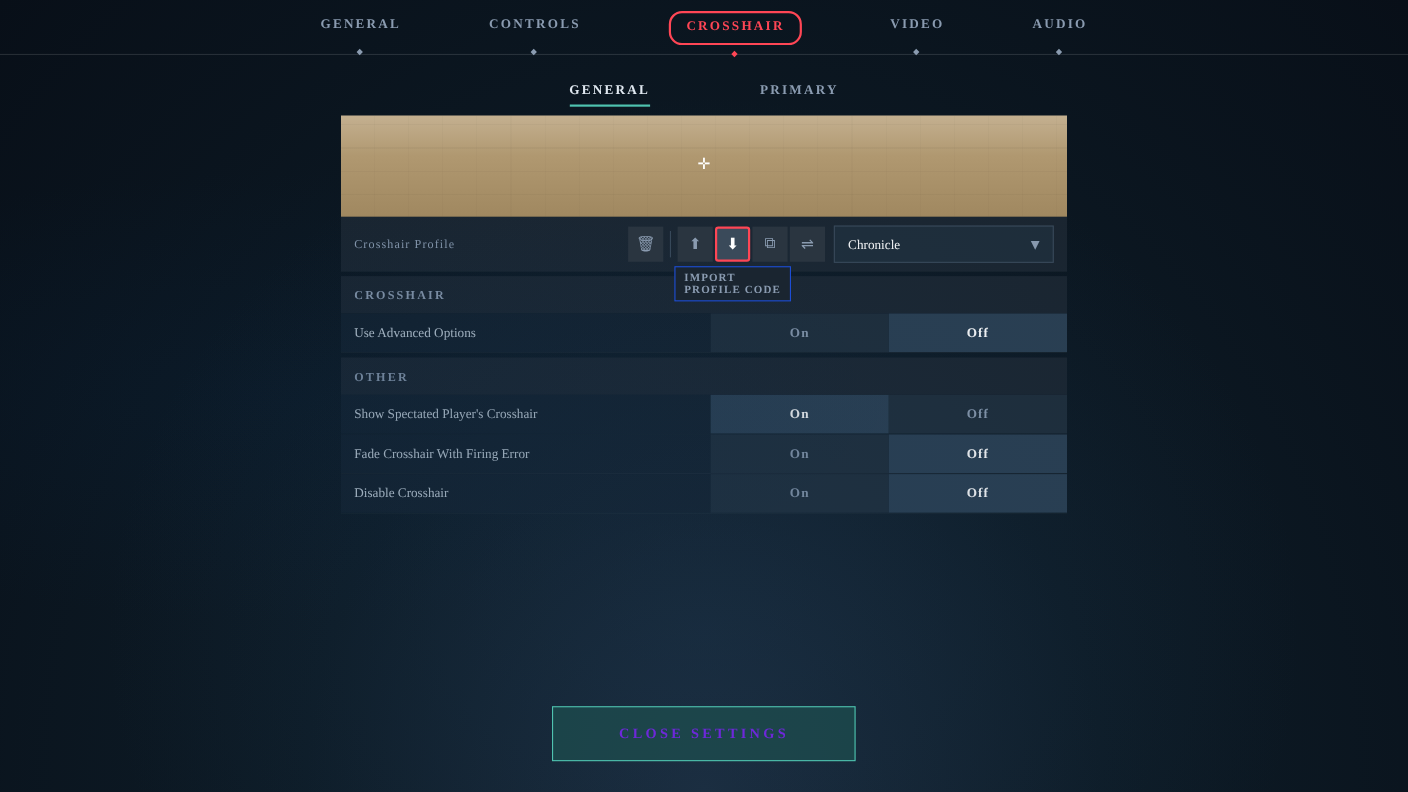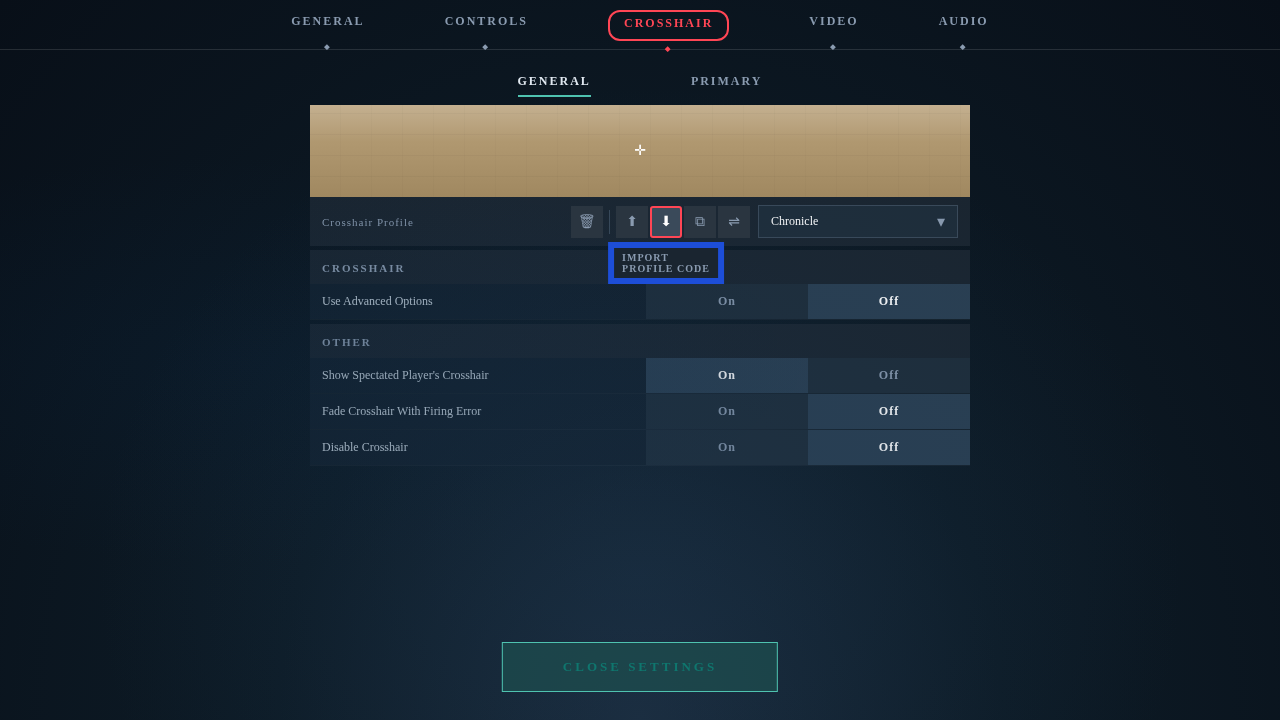--- a/index.html
+++ b/index.html
@@ -185,21 +185,21 @@
       margin: 0 4px;
     }
 
     
     .tooltip-popup {
       position: absolute;
       top: 36px;
       left: 50%;
       transform: translateX(-50%);
       background: #1a2530;
-      border: 6px solid #1d4ed8;
+      border: 1px solid #1d4ed8;
       color: #8a9bb0;
       font-size: 10px;
       font-weight: 700;
       letter-spacing: 1px;
       padding: 4px 8px;
       white-space: nowrap;
       z-index: 100;
     }
 
     .profile-dropdown {
@@ -286,21 +286,21 @@
     .close-btn-container {
       position: absolute;
       bottom: 28px;
       left: 50%;
       transform: translateX(-50%);
     }
 
     .close-settings-btn {
       background: rgba(30, 80, 80, 0.7);
       border: 1px solid #4fc3b0;
-      color: #0f766e;
+      color: #6d28d9;
       font-size: 13px;
       font-weight: 700;
       letter-spacing: 3px;
       text-transform: uppercase;
       padding: 16px 60px;
       cursor: pointer;
       min-width: 200px;
       text-align: center;
     }
 

